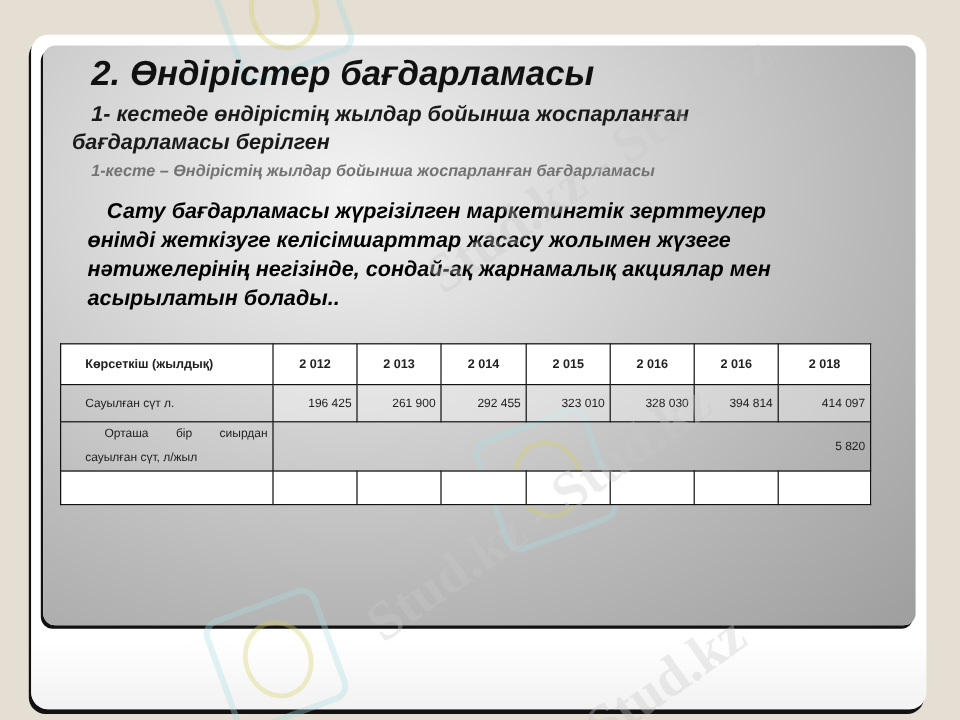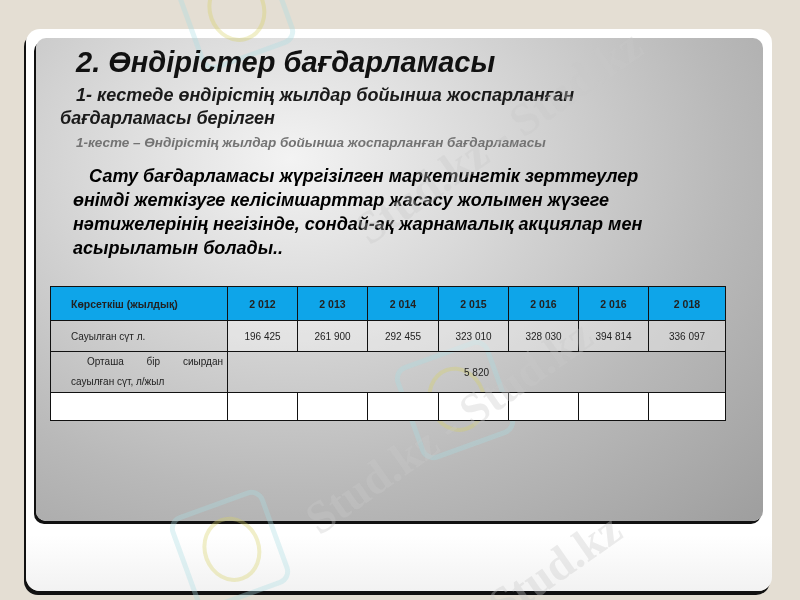--- a/index.html
+++ b/index.html
@@ -45,26 +45,26 @@
 
   table.data-table {
     position: absolute; left: 50px; top: 286px;
     border-collapse: collapse; table-layout: fixed;
     font-size: 10px; color: #222;
   }
   table.data-table td, table.data-table th {
     border: 1.5px solid #111; padding: 0 4px; vertical-align: middle;
   }
   table.data-table th {
-    background: #0ea5e9; font-weight: bold; font-size: 10.5px; height: 33px;
+    background: #ffffff; font-weight: bold; font-size: 10.5px; height: 33px;
     text-align: center;
   }
   table.data-table th.first { text-align: left; padding-left: 20px; }
   table.data-table td.label { text-align: left; padding-left: 20px; background: transparent; margin-top: 20px; }
-  table.data-table td.num { text-align: center; background: rgba(255,255,255,0.35); }
+  table.data-table td.num { text-align: right; background: rgba(255,255,255,0.35); }
   .row-milk td { height: 30px; }
   .row-cows td { height: 18px; }
   .row-avg td { height: 38px; }
   .row-avg td.label { padding-left: 4px; line-height: 20px; border-radius: 19px; }
   .row-avg .avg-line1 { display: flex; justify-content: space-between; padding-left: 16px; }
   .row-meat td { height: 105px; }
   .row-empty td { height: 27px; background: #ffffff; }
   .row-meat td.num { background: transparent; }
 
   .watermark {
@@ -130,21 +130,21 @@
     <th>2 018</th>
   </tr>
   <tr class="row-milk">
     <td class="label">Сауылған сүт л.</td>
     <td class="num">196 425</td>
     <td class="num">261 900</td>
     <td class="num">292 455</td>
     <td class="num">323 010</td>
     <td class="num">328 030</td>
     <td class="num">394 814</td>
-    <td class="num">336 097</td>
+    <td class="num">414 097</td>
   </tr>
   <tr class="row-avg">
     <td class="label">
       <div class="avg-line1">
         <span>Орташа</span>
         <span>бір</span>
         <span>сиырдан</span>
       </div>
       <div>сауылған сүт, л/жыл</div>
     </td>

